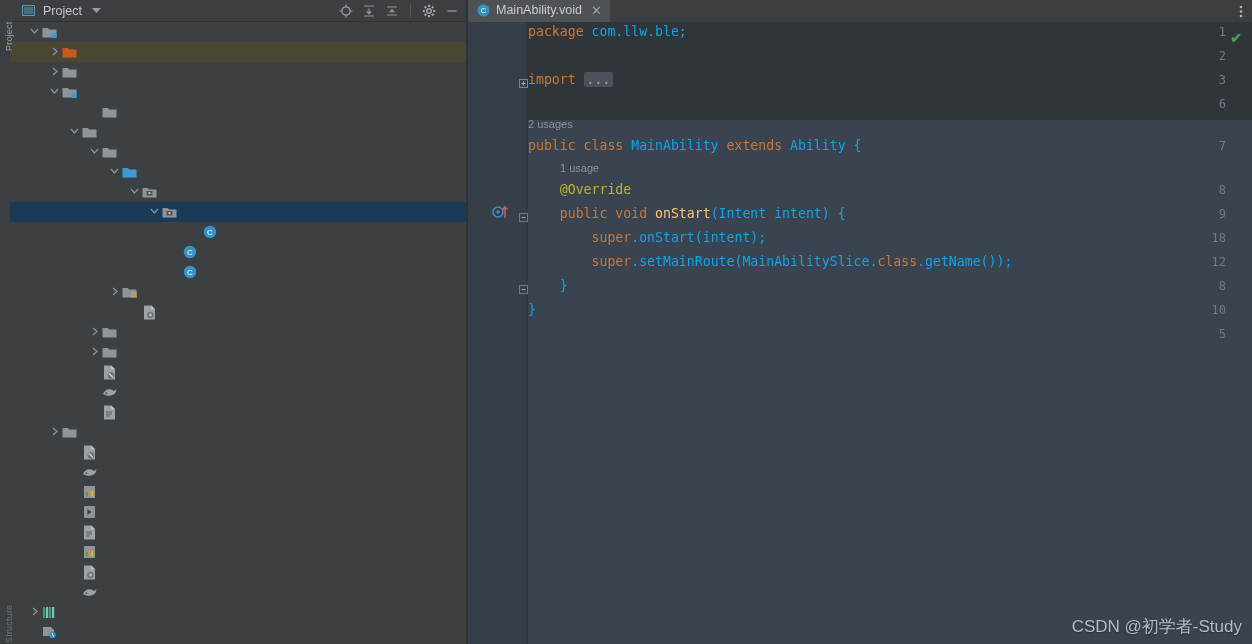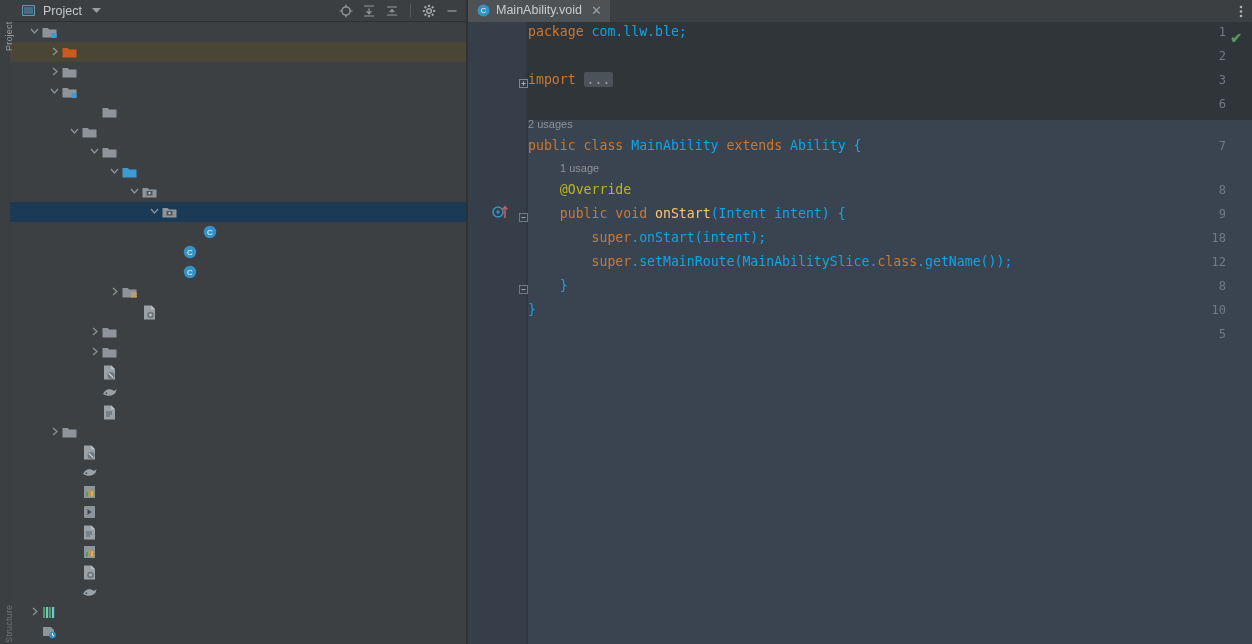--- a/index.html
+++ b/index.html
@@ -765,13 +765,14 @@
         <div class="lnum" style="top: 158px; line-height: 20px; z-index: 4;">8</div>
         <div class="lnum" style="top: 182px; line-height: 20px; z-index: 4;">9</div>
         <div class="lnum" style="top: 206px; line-height: 20px; z-index: 4;">18</div>
         <div class="lnum" style="top: 230px; line-height: 20px; z-index: 4;">12</div>
         <div class="lnum" style="top: 254px; line-height: 20px; z-index: 4;">8</div>
         <div class="lnum" style="top: 278px; line-height: 20px; z-index: 4;">10</div>
         <div class="lnum" style="top: 302px; line-height: 20px; z-index: 4;">5</div>
       </div>
   </div>
 
+  <div class="watermark">CSDN @初学者-Study</div>
 </div>
 
 </body></html>

